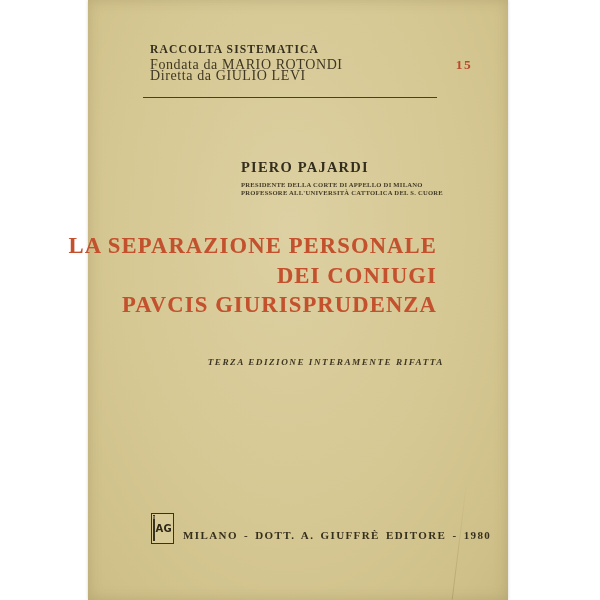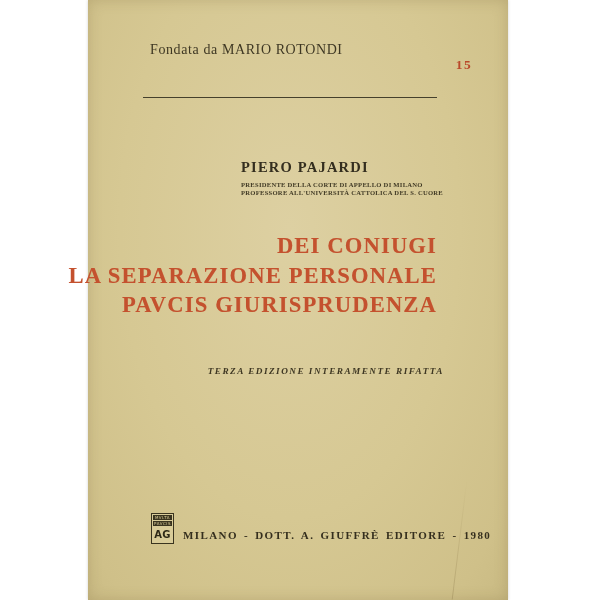--- a/index.html
+++ b/index.html
@@ -113,40 +113,40 @@
     font-weight: 700;
     letter-spacing: 1.2px;
     line-height: 29.5px;
     color: #c4512e;
     text-shadow: 0.3px 0.3px 0 rgba(196,81,46,0.35);
   }
   
   .edition-note {
     position: absolute;
     right: 64px;
-    top: 366px;
+    top: 357px;
     font-size: 9.2px;
     font-style: italic;
     font-weight: 700;
     letter-spacing: 1.5px;
     white-space: nowrap;
     color: #3e3723;
   }
   
   .publisher-logo {
     position: absolute;
     left: 63px;
     top: 513px;
     width: 23px;
     height: 31px;
     border: 1.6px solid #3a341f;
     background: #d9cc99;
     box-sizing: border-box;
     display: flex;
-    flex-direction: column;
+    flex-direction: row;
     align-items: stretch;
     padding: 1px;
     font-family: "DejaVu Sans", sans-serif;
   }
   .logo-band {
     background: #3a341f;
     color: #d9cc99;
     font-size: 4px;
     line-height: 5px;
     text-align: center;
@@ -178,38 +178,40 @@
 </style>
 </head>
 <body>
 
 <div class="stage">
   <div class="cover">
 
     <div class="crease"></div>
 
     <div class="series-block">
+      <div class="series-line">RACCOLTA SISTEMATICA</div>
       <div class="series-sub">Fondata da MARIO ROTONDI</div>
+      <div class="series-sub">Diretta da GIULIO LEVI</div>
     </div>
 
     <div class="header-rule"></div>
 
     <div class="volume-number">15</div>
 
     <div class="author-block">
       <div class="author-name">PIERO PAJARDI</div>
       <div class="author-roles">
         <div class="author-role">PRESIDENTE DELLA CORTE DI APPELLO DI MILANO</div>
         <div class="author-role">PROFESSORE ALL'UNIVERSITÀ CATTOLICA DEL S. CUORE</div>
       </div>
     </div>
 
     <div class="title-block">
+      <div class="title-line">LA SEPARAZIONE PERSONALE</div>
       <div class="title-line">DEI CONIUGI</div>
-      <div class="title-line">LA SEPARAZIONE PERSONALE</div>
       <div class="title-line">PAVCIS GIURISPRUDENZA</div>
     </div>
 
     <div class="edition-note">TERZA EDIZIONE INTERAMENTE RIFATTA</div>
 
     <div class="publisher-logo">
       <div class="logo-band">MVLTA</div>
       <div class="logo-band">PAVCIS</div>
       <div class="logo-initials">AG</div>
     </div>

